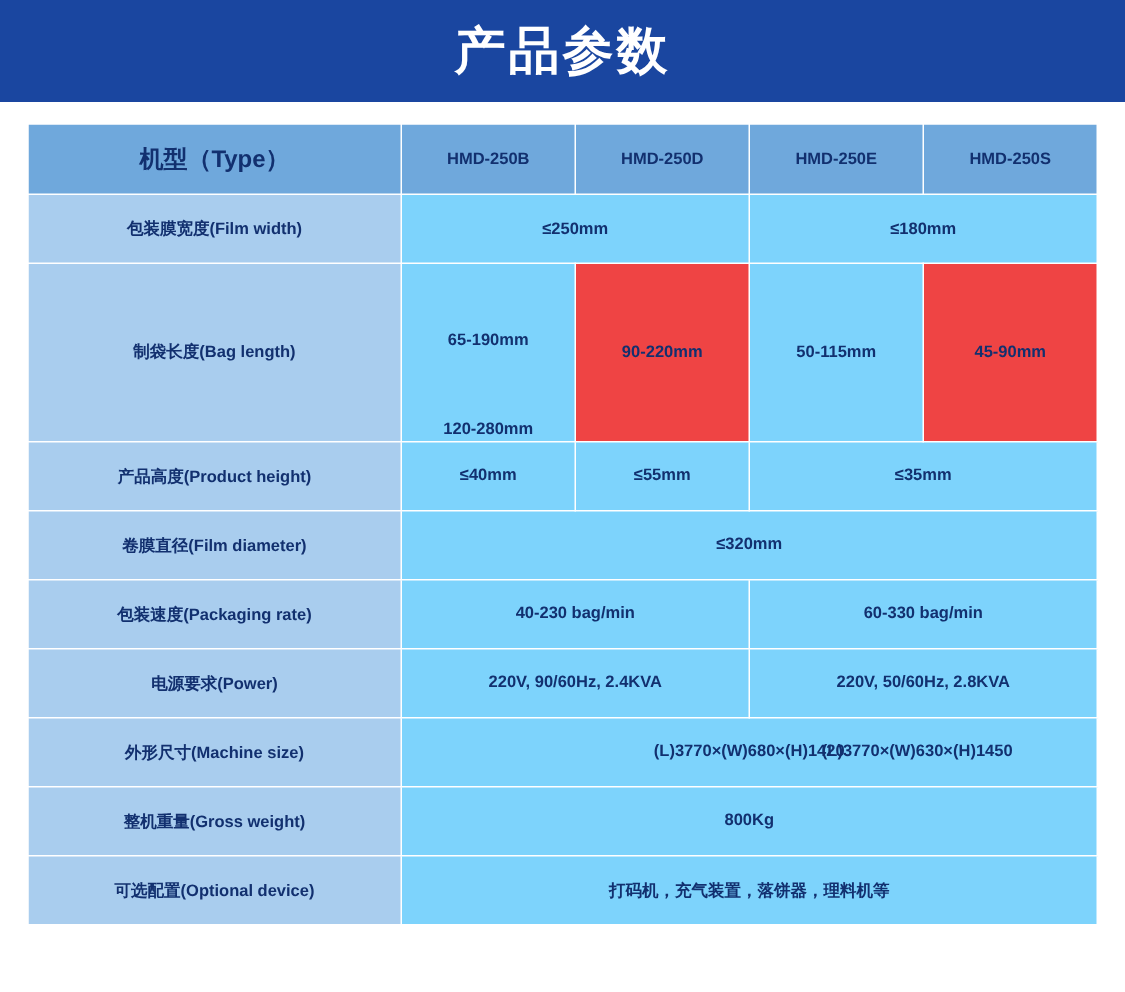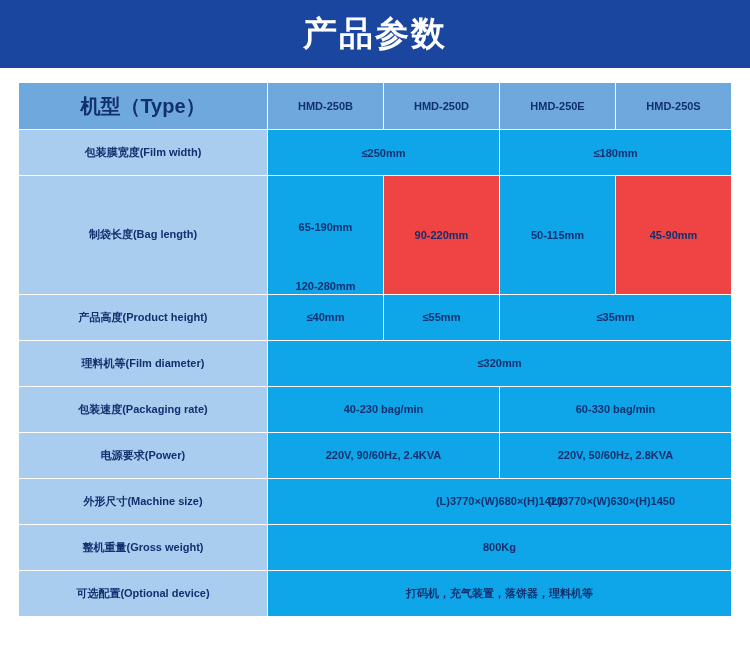--- a/index.html
+++ b/index.html
@@ -59,24 +59,24 @@
     color: #10305f;
   }
   td.head {
     background: #6fa8dc;
     color: #0e2c5e;
     font-size: 16px;
     font-weight: bold;
   }
   td.head.label {
     background: #6fa8dc;
-    font-size: 20px;
+    font-size: 16px;
   }
   td.val {
-    background: #0ea5e9;
+    background: #7dd3fc;
     color: #163a7a;
     font-size: 14px;
   }
   td.val.alt {
     background: #ef4444;
     text-align: center;
   }
   .two-line span {
     display: block;
     line-height: 1.35;
@@ -135,21 +135,21 @@
 
 
         <tr class="r-norm">
           <td class="label">产品高度(Product height)</td>
           <td class="val">≤40mm</td>
           <td class="val">≤55mm</td>
           <td class="val" colspan="2">≤35mm</td>
         </tr>
 
         <tr class="r-norm">
-          <td class="label">理料机等(Film diameter)</td>
+          <td class="label">卷膜直径(Film diameter)</td>
           <td class="val" colspan="4">≤320mm</td>
         </tr>
 
         <tr class="r-norm">
           <td class="label">包装速度(Packaging rate)</td>
           <td class="val" colspan="2">40-230 bag/min</td>
           <td class="val" colspan="2">60-330 bag/min</td>
         </tr>
 
         <tr class="r-norm">

